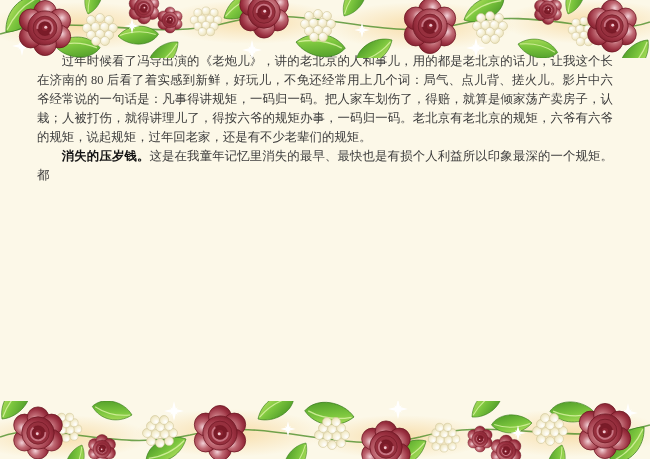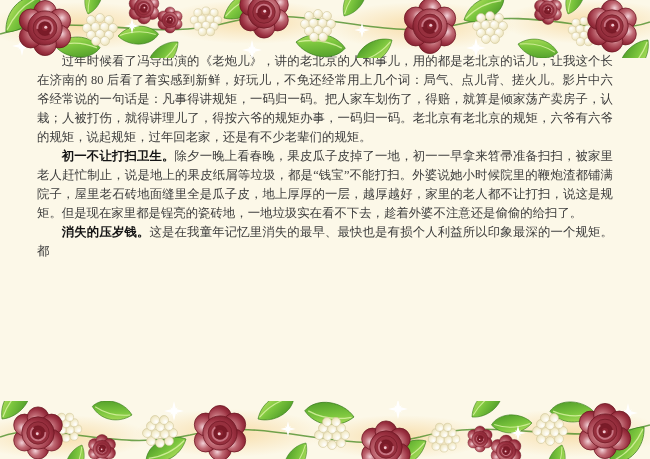--- a/index.html
+++ b/index.html
@@ -131,21 +131,20 @@
 </svg>
 
 <div class="page">
 
   <svg class="garland top" viewBox="0 0 650 58" xmlns="http://www.w3.org/2000/svg">
     <use href="#garland"></use>
   </svg>
 
   <div class="content">
     <p><span>过年时候看了冯导出演的《老炮儿》，讲的老北京的人和事儿，用的都是老北京的话儿，让我这个长在济南的 80 后看了着实感到新鲜，好玩儿，不免还经常用上几个词：局气、点儿背、搓火儿。影片中六爷经常说的一句话是：凡事得讲规矩，一码归一码。把人家车划伤了，得赔，就算是倾家荡产卖房子，认栽；人被打伤，就得讲理儿了，得按六爷的规矩办事，一码归一码。老北京有老北京的规矩，六爷有六爷的规矩，说起规矩，过年回老家，还是有不少老辈们的规矩。</span></p>
-    <p><b>初一不让打扫卫生。</b><span>除夕一晚上看春晚，果皮瓜子皮掉了一地，初一一早拿来笤帚准备扫扫，被家里老人赶忙制止，说是地上的果皮纸屑等垃圾，都是“钱宝”不能打扫。外婆说她小时候院里的鞭炮渣都铺满院子，屋里老石砖地面缝里全是瓜子皮，地上厚厚的一层，越厚越好，家里的老人都不让打扫，说这是规矩。但是现在家里都是锃亮的瓷砖地，一地垃圾实在看不下去，趁着外婆不注意还是偷偷的给扫了。</span></p>
     <p><b>消失的压岁钱。</b><span>这是在我童年记忆里消失的最早、最快也是有损个人利益所以印象最深的一个规矩。都</span></p>
   </div>
 
   <svg class="garland bottom" viewBox="0 0 650 58" xmlns="http://www.w3.org/2000/svg">
     <use href="#garland" transform="translate(650,58) scale(-1,-1)"></use>
   </svg>
 
 </div>
 
 </body></html>

